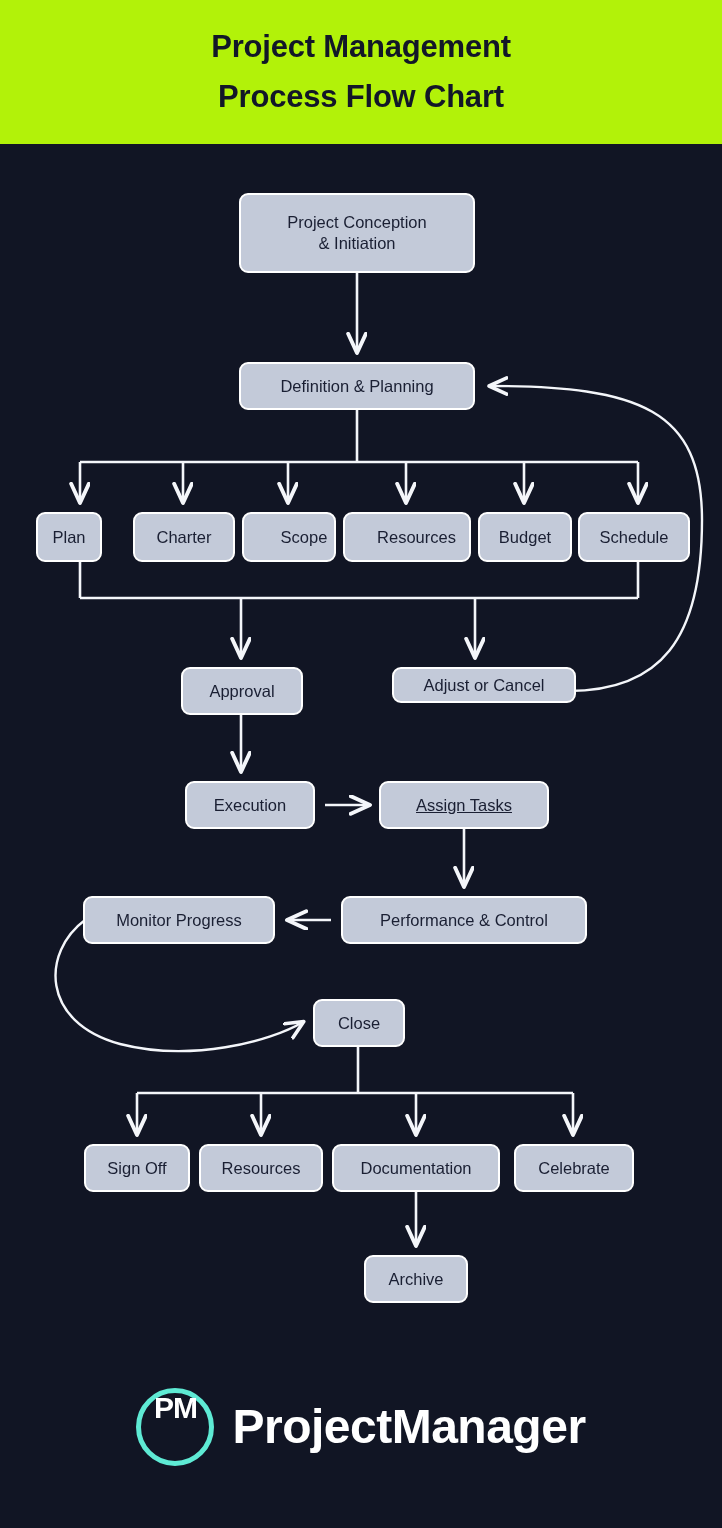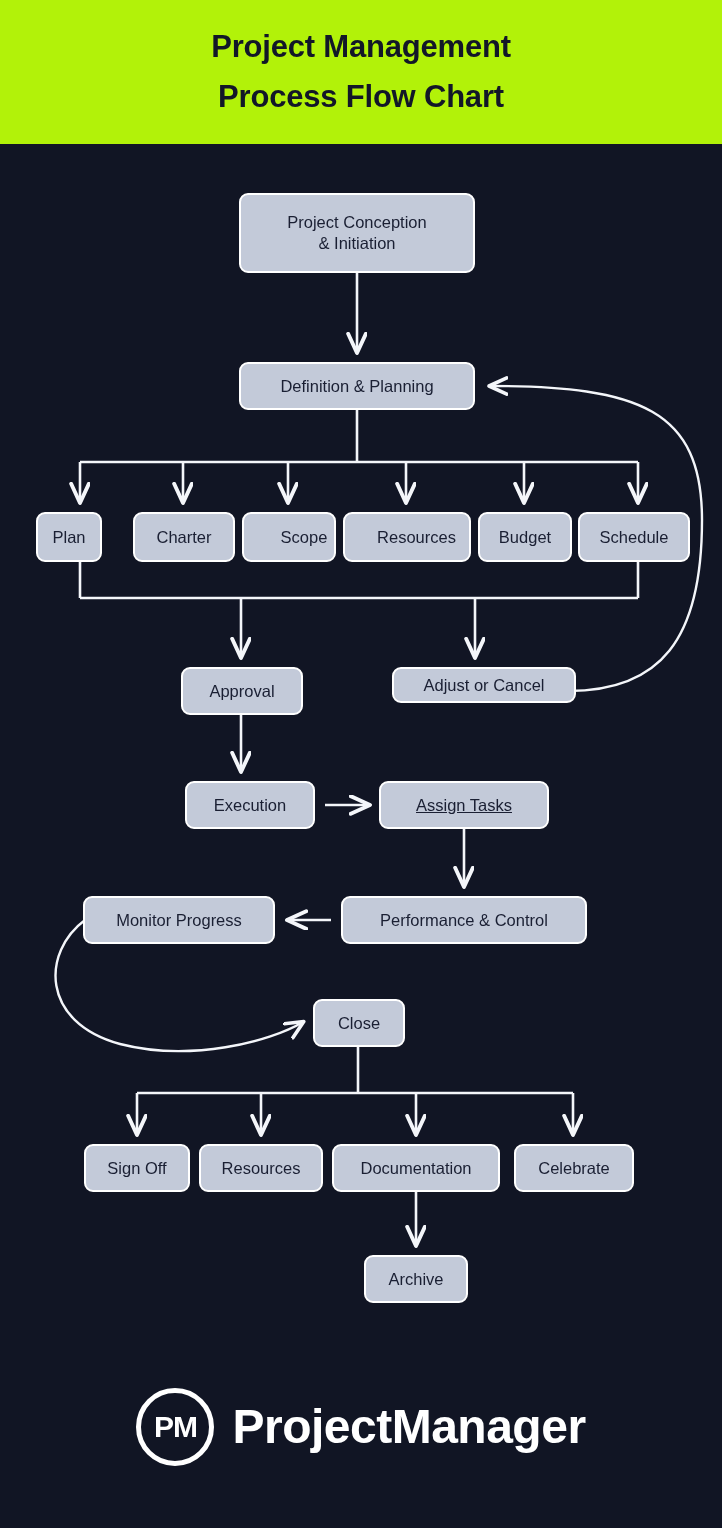--- a/index.html
+++ b/index.html
@@ -76,24 +76,24 @@
     top: 1380;
     width: 722px;
     display: flex;
     align-items: center;
     justify-content: center;
     gap: 18px;
   }
   .logo-mark {
     width: 78px;
     height: 78px;
-    border: 5px solid #ffffff;
+    border: 5px solid #5eead4;
     border-radius: 50%;
     display: flex;
-    align-items: center;
+    align-items: flex-start;
     justify-content: center;
     box-sizing: border-box;
   }
   .logo-mark span {
     color: #ffffff;
     font-size: 30px;
     font-weight: bold;
     letter-spacing: -1px;
     line-height: 1;
   }

